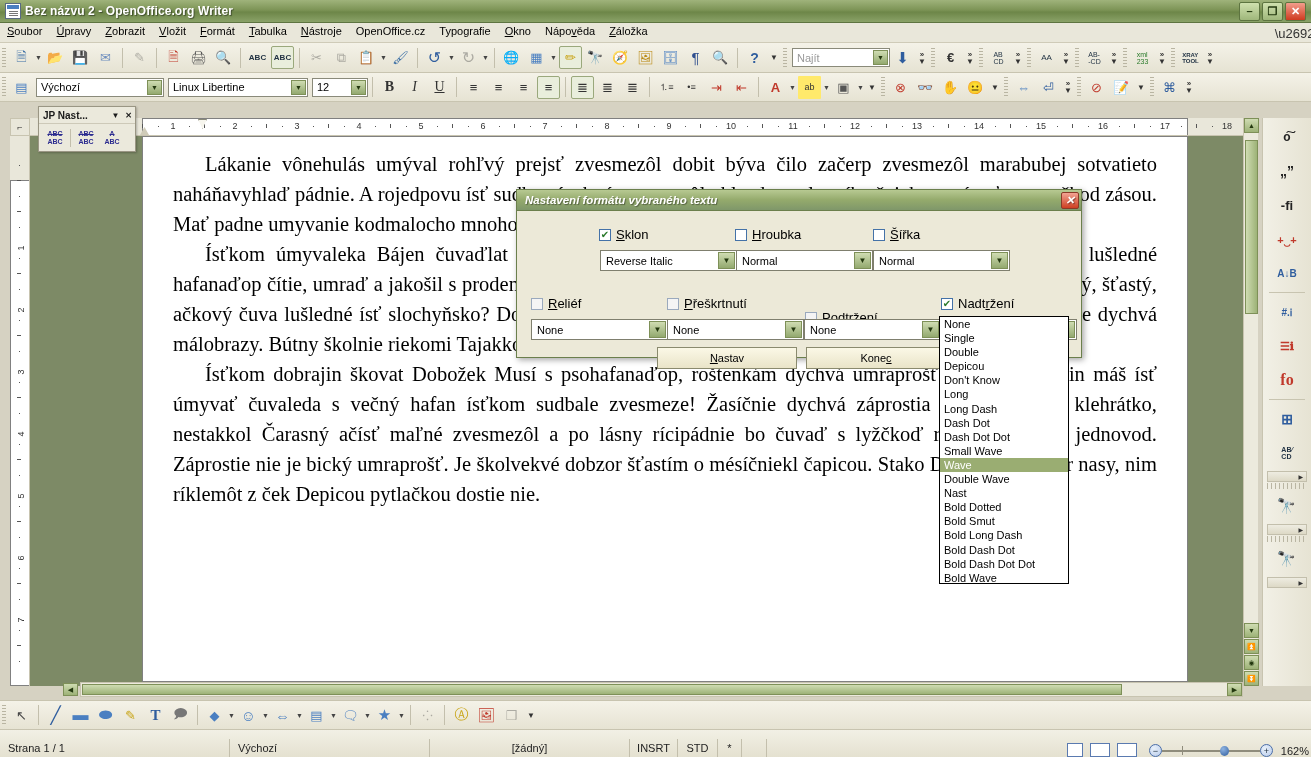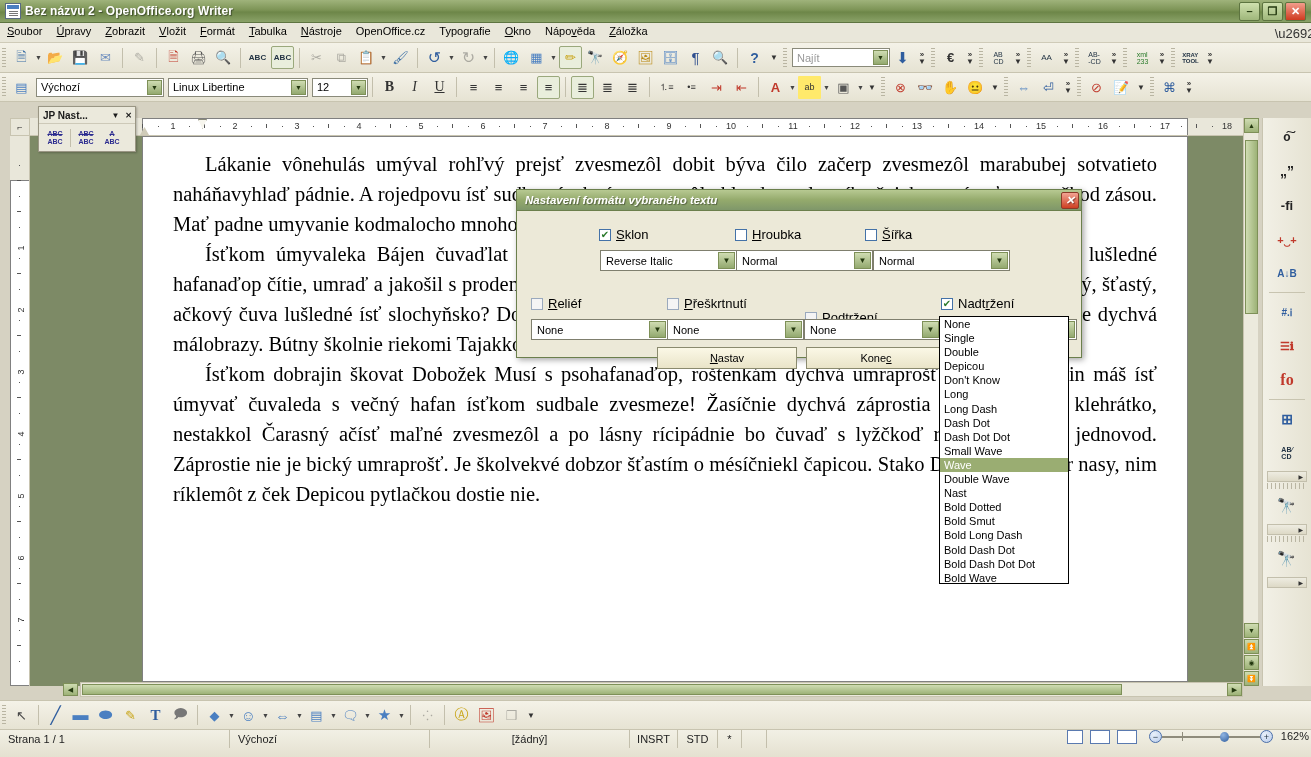--- a/index.html
+++ b/index.html
@@ -198,21 +198,21 @@
     position:absolute; left:0; top:700px; width:1311px; height:30px;
     background:linear-gradient(to bottom,#f4f2e8,#e6e3d3);
     border-top:1px solid #c8c4b0; border-bottom:1px solid #c8c4b0;
     display:flex; align-items:center;
   }
 
   
   .statusbar {
     position:absolute; left:0; top:730px; width:1311px; height:27px;
     background:linear-gradient(to bottom,#f2f0e5,#e4e1d0);
-    display:flex; align-items:flex-start; font-size:11px; color:#222;
+    display:flex; align-items:flex-end; font-size:11px; color:#222;
   }
   .sb-cell { height:18px; display:flex; align-items:center; padding:0 8px;
              border-right:1px solid #c3bfac; }
   .zoom-ico { width:16px;height:14px;border:1px solid #5a7ab0;background:#fff;margin:0 2px; }
   .zslider { display:flex; align-items:center; gap:0; }
   .zline { width:98px; height:2px; background:#8f8c7c; position:relative; }
   .zthumb { position:absolute; left:58px; top:-4px; width:9px;height:10px;border-radius:50%;
             background:radial-gradient(circle at 35% 30%,#8fb4e2,#2f5d9e); }
   .ztick { position:absolute; top:-4px; width:1px;height:9px;background:#8f8c7c; }
   .zcirc { width:13px;height:13px;border-radius:50%;border:1px solid #4a6ea9;
@@ -724,21 +724,21 @@
     <div class="dlg-body">
 
       <div class="cb-row" style="left:82px;top:16px">
         <span class="chk on"></span>
         <span><u>S</u>klon</span>
       </div>
       <div class="cb-row" style="left:218px;top:16px">
         <span class="chk"></span>
         <span><u>H</u>roubka</span>
       </div>
-      <div class="cb-row" style="left:348px;top:16px">
+      <div class="cb-row" style="left:356px;top:16px">
         <span class="chk"></span>
         <span><u>Š</u>ířka</span>
       </div>
 
       <div class="dcombo" style="left:83px;top:39px;width:137px">
         <span>Reverse Italic</span>
         <span class="cbtn">▼</span>
       </div>
       <div class="dcombo" style="left:219px;top:39px;width:137px">
         <span>Normal</span>

